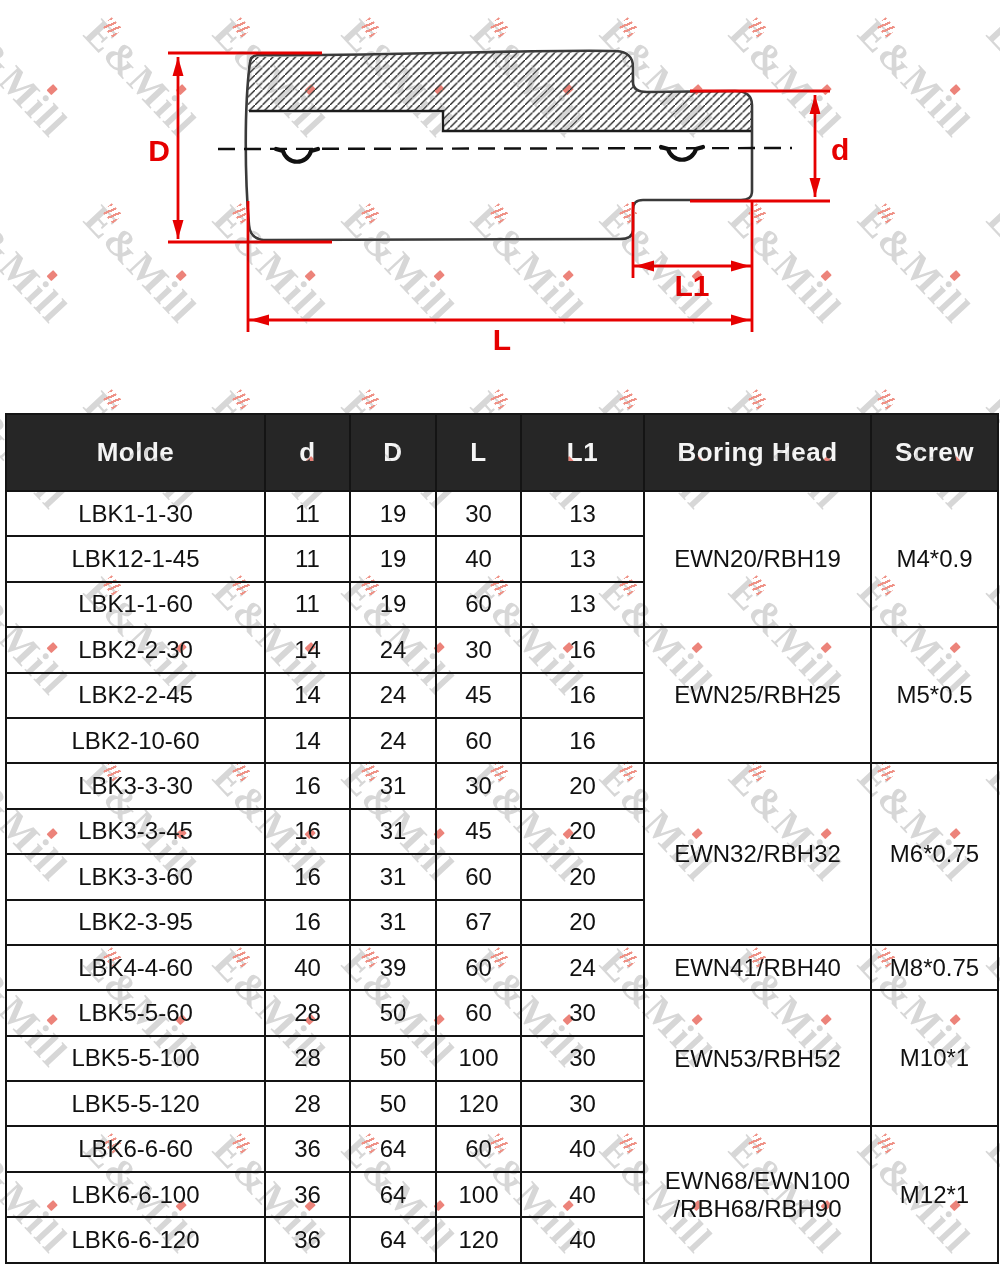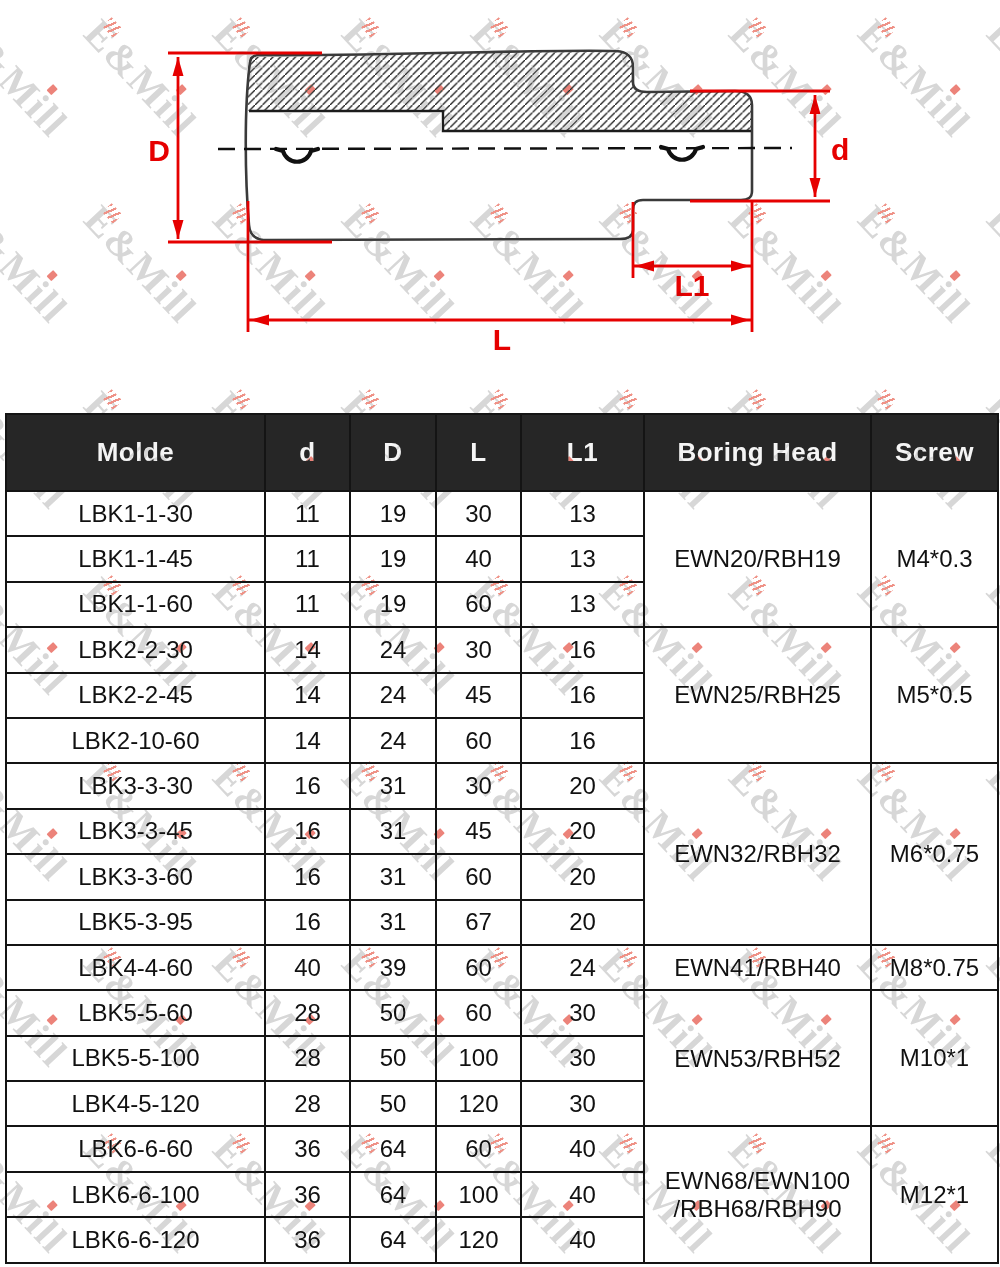--- a/index.html
+++ b/index.html
@@ -127,24 +127,24 @@
         </tr>
     </thead>
     <tbody>
         <tr>
           <td>LBK1-1-30</td>
           <td>11</td>
           <td>19</td>
           <td>30</td>
           <td>13</td>
           <td class="bh" rowspan="3">EWN20/RBH19</td>
-          <td rowspan="3">M4*0.3</td>
-        </tr>
-        <tr>
-          <td>LBK1-1-45</td>
+          <td rowspan="3">M4*0.9</td>
+        </tr>
+        <tr>
+          <td>LBK12-1-45</td>
           <td>11</td>
           <td>19</td>
           <td>40</td>
           <td>13</td>
         </tr>
         <tr>
           <td>LBK1-1-60</td>
           <td>11</td>
           <td>19</td>
           <td>60</td>
@@ -190,21 +190,21 @@
           <td>20</td>
         </tr>
         <tr>
           <td>LBK3-3-60</td>
           <td>16</td>
           <td>31</td>
           <td>60</td>
           <td>20</td>
         </tr>
         <tr>
-          <td>LBK5-3-95</td>
+          <td>LBK2-3-95</td>
           <td>16</td>
           <td>31</td>
           <td>67</td>
           <td>20</td>
         </tr>
         <tr>
           <td>LBK4-4-60</td>
           <td>40</td>
           <td>39</td>
           <td>60</td>
@@ -222,21 +222,21 @@
           <td rowspan="3">M10*1</td>
         </tr>
         <tr>
           <td>LBK5-5-100</td>
           <td>28</td>
           <td>50</td>
           <td>100</td>
           <td>30</td>
         </tr>
         <tr>
-          <td>LBK4-5-120</td>
+          <td>LBK5-5-120</td>
           <td>28</td>
           <td>50</td>
           <td>120</td>
           <td>30</td>
         </tr>
         <tr>
           <td>LBK6-6-60</td>
           <td>36</td>
           <td>64</td>
           <td>60</td>

